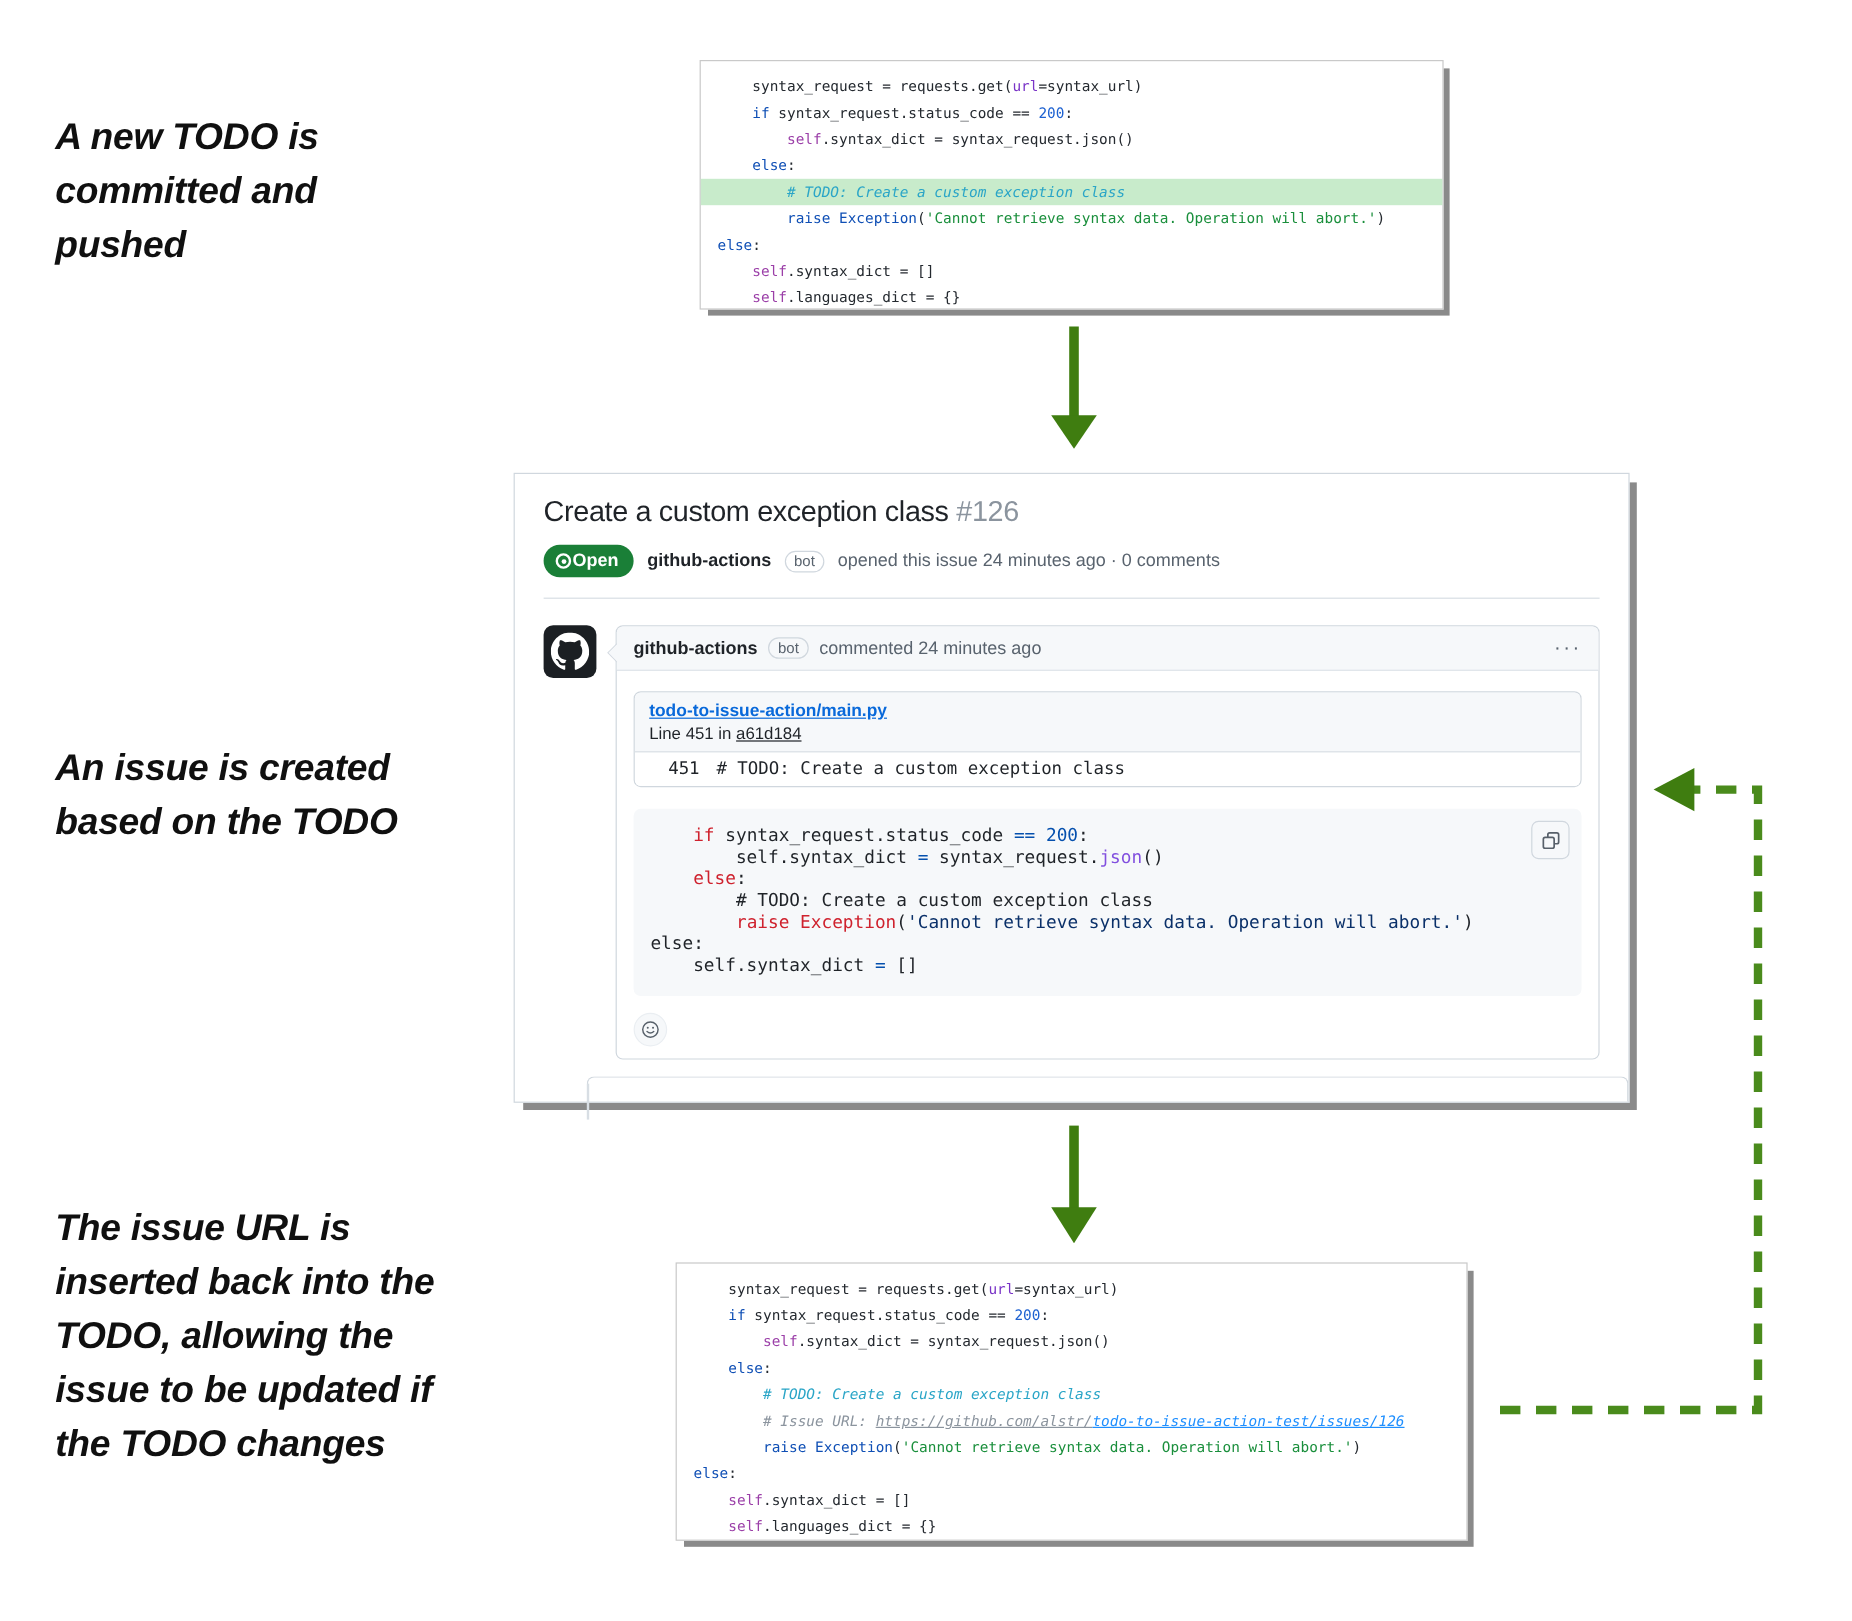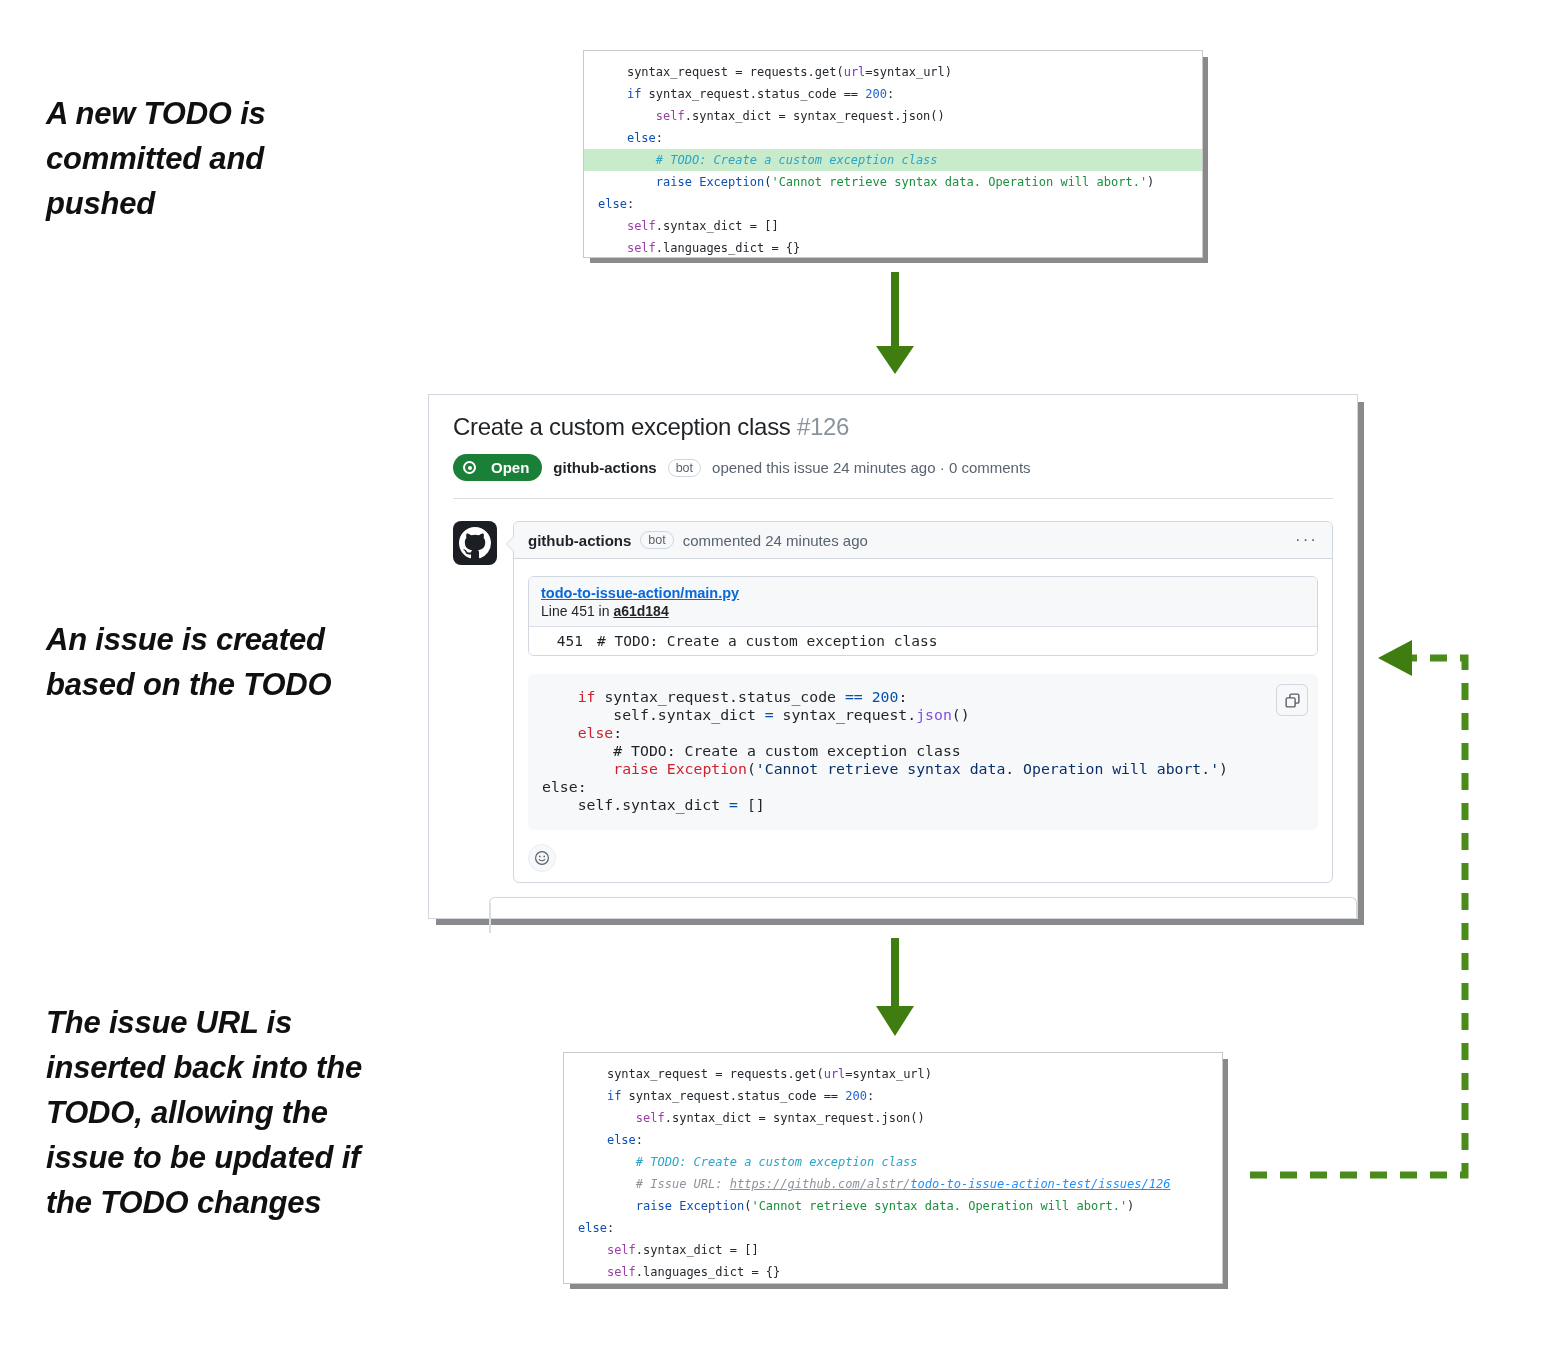--- a/index.html
+++ b/index.html
@@ -32,21 +32,21 @@
 
   
   #issue-card{position:absolute;left:428px;top:394px;width:930px;height:525px;
       background:#ffffff;border:1px solid #d0d7de;box-sizing:border-box;
       box-shadow:7px 7px 0 -1px #8a8a8a;overflow:hidden;}
   .issue-head{padding:18px 24px 0 24px;}
   .issue-title{font-size:24px;color:#1f2328;font-weight:400;letter-spacing:-0.3px;}
   .issue-title .num{color:#8b949e;font-weight:400;}
   .issue-meta{display:flex;align-items:center;gap:11px;margin-top:13px;
               font-size:15px;color:#59636e;}
-  .badge-open{display:inline-flex;align-items:center;gap:15px;background:#1a7f37;
+  .badge-open{display:inline-flex;align-items:center;gap:1px;background:#1a7f37;
       color:#fff;border-radius:999px;padding:5px 13px 5px 10px;
       font-size:15px;font-weight:600;}
   .badge-open .dot{width:13px;height:13px;border:2px solid #fff;border-radius:50%;
       box-sizing:border-box;position:relative;}
   .badge-open .dot::after{content:"";position:absolute;left:2.5px;top:2.5px;
       width:4px;height:4px;background:#fff;border-radius:50%;}
   .meta-strong{font-weight:600;color:#1f2328;}
   .bot-pill{border:1px solid #d0d7de;border-radius:999px;padding:1px 7px;
       font-size:12.5px;color:#59636e;}
   .divider{height:1px;background:#d8dee4;margin:17px 0 0 0;}
@@ -68,21 +68,21 @@
       font-size:15px;color:#59636e;}
   .kebab{margin-left:auto;color:#59636e;letter-spacing:2px;font-size:17px;
       line-height:10px;cursor:pointer;}
   .comment-body{padding:17px 14px 10px 14px;}
 
   
   .snippet{border:1px solid #d0d7de;border-radius:6px;overflow:hidden;}
   .snippet-head{background:#f6f8fa;padding:7px 12px 7px 12px;}
   .snip-link{color:#0969da;text-decoration:underline;font-weight:700;font-size:14.5px;}
   .snip-sub{font-size:14px;color:#1f2328;margin-top:1px;}
-  .snip-sha{text-decoration:underline;font-weight:700;}
+  .snip-sha{text-decoration:underline;font-weight:400;}
   .snip-row{display:flex;background:#fff;font-family:"DejaVu Sans Mono", monospace;
       font-size:14.5px;color:#1f2328;padding:6px 0;border-top:1px solid #d8dee4;}
   .snip-no{width:54px;text-align:right;color:#1f2328;padding-right:14px;}
   .snip-code{white-space:pre;}
 
   
   .fence{position:relative;background:#f6f8fa;border-radius:6px;margin-top:18px;
       padding:14px 14px 16px 14px;}
   .fline{font-family:"DejaVu Sans Mono", monospace;font-size:14.8px;line-height:18px;
       white-space:pre;color:#1f2328;}

